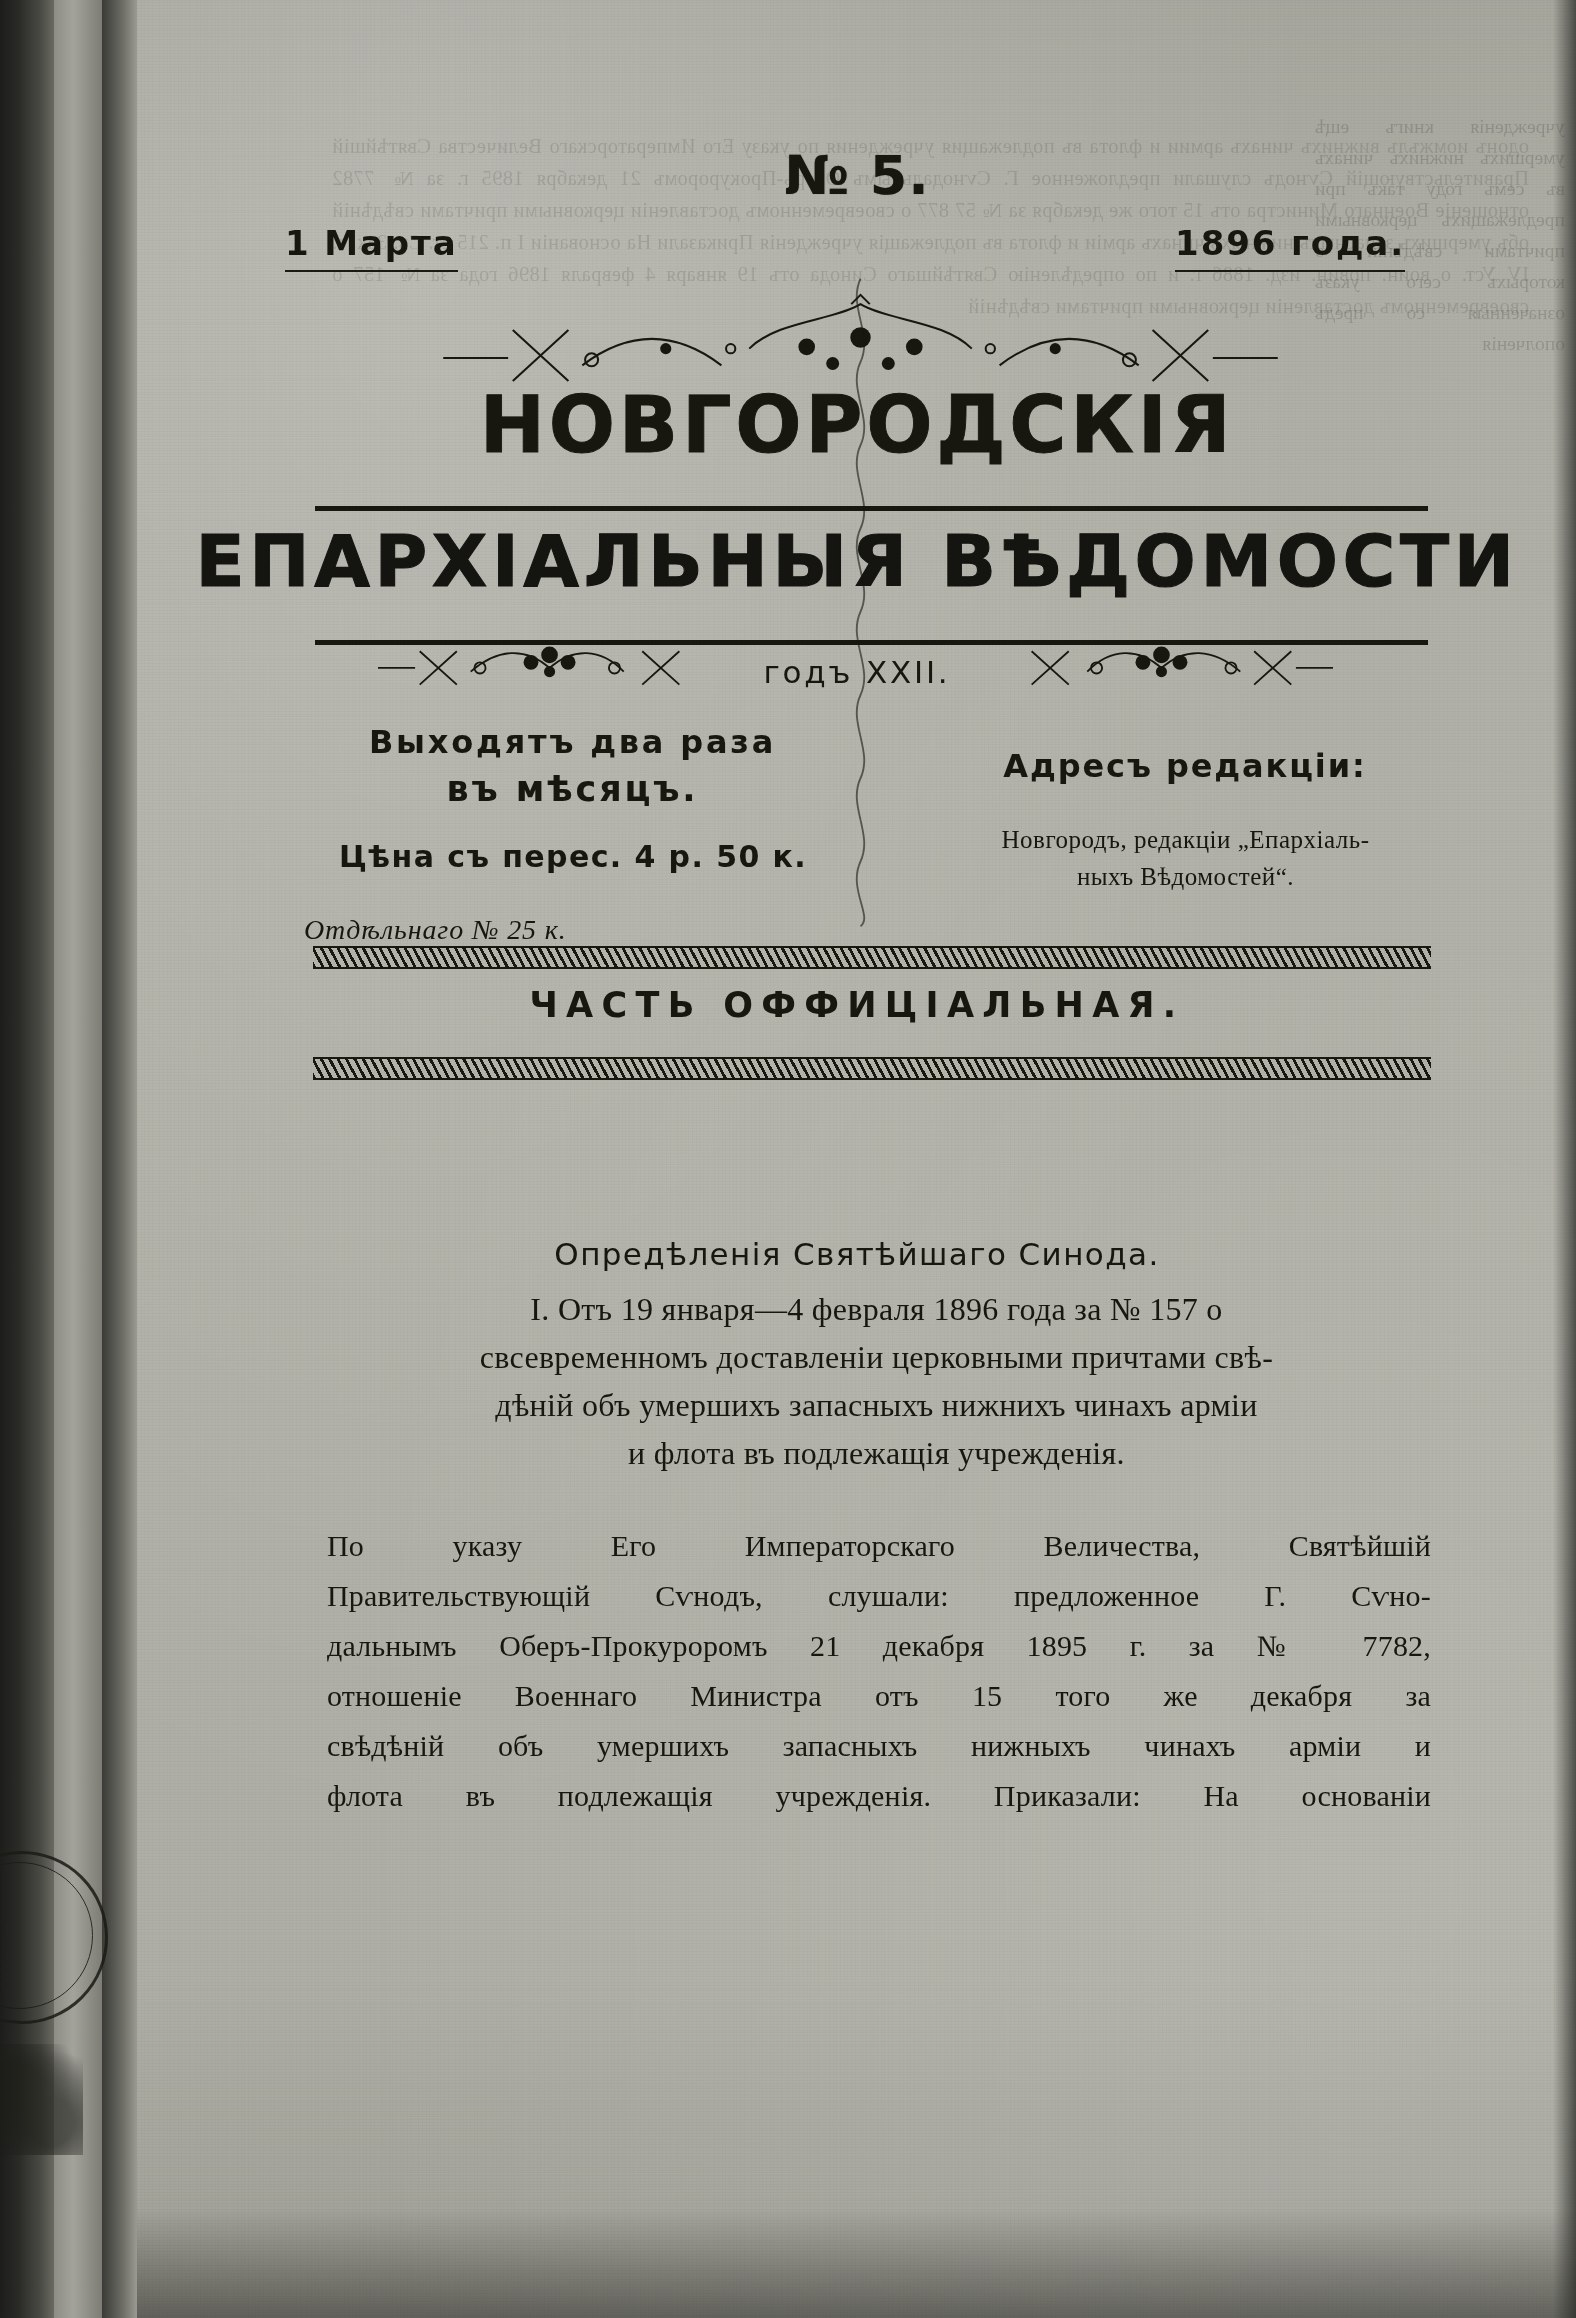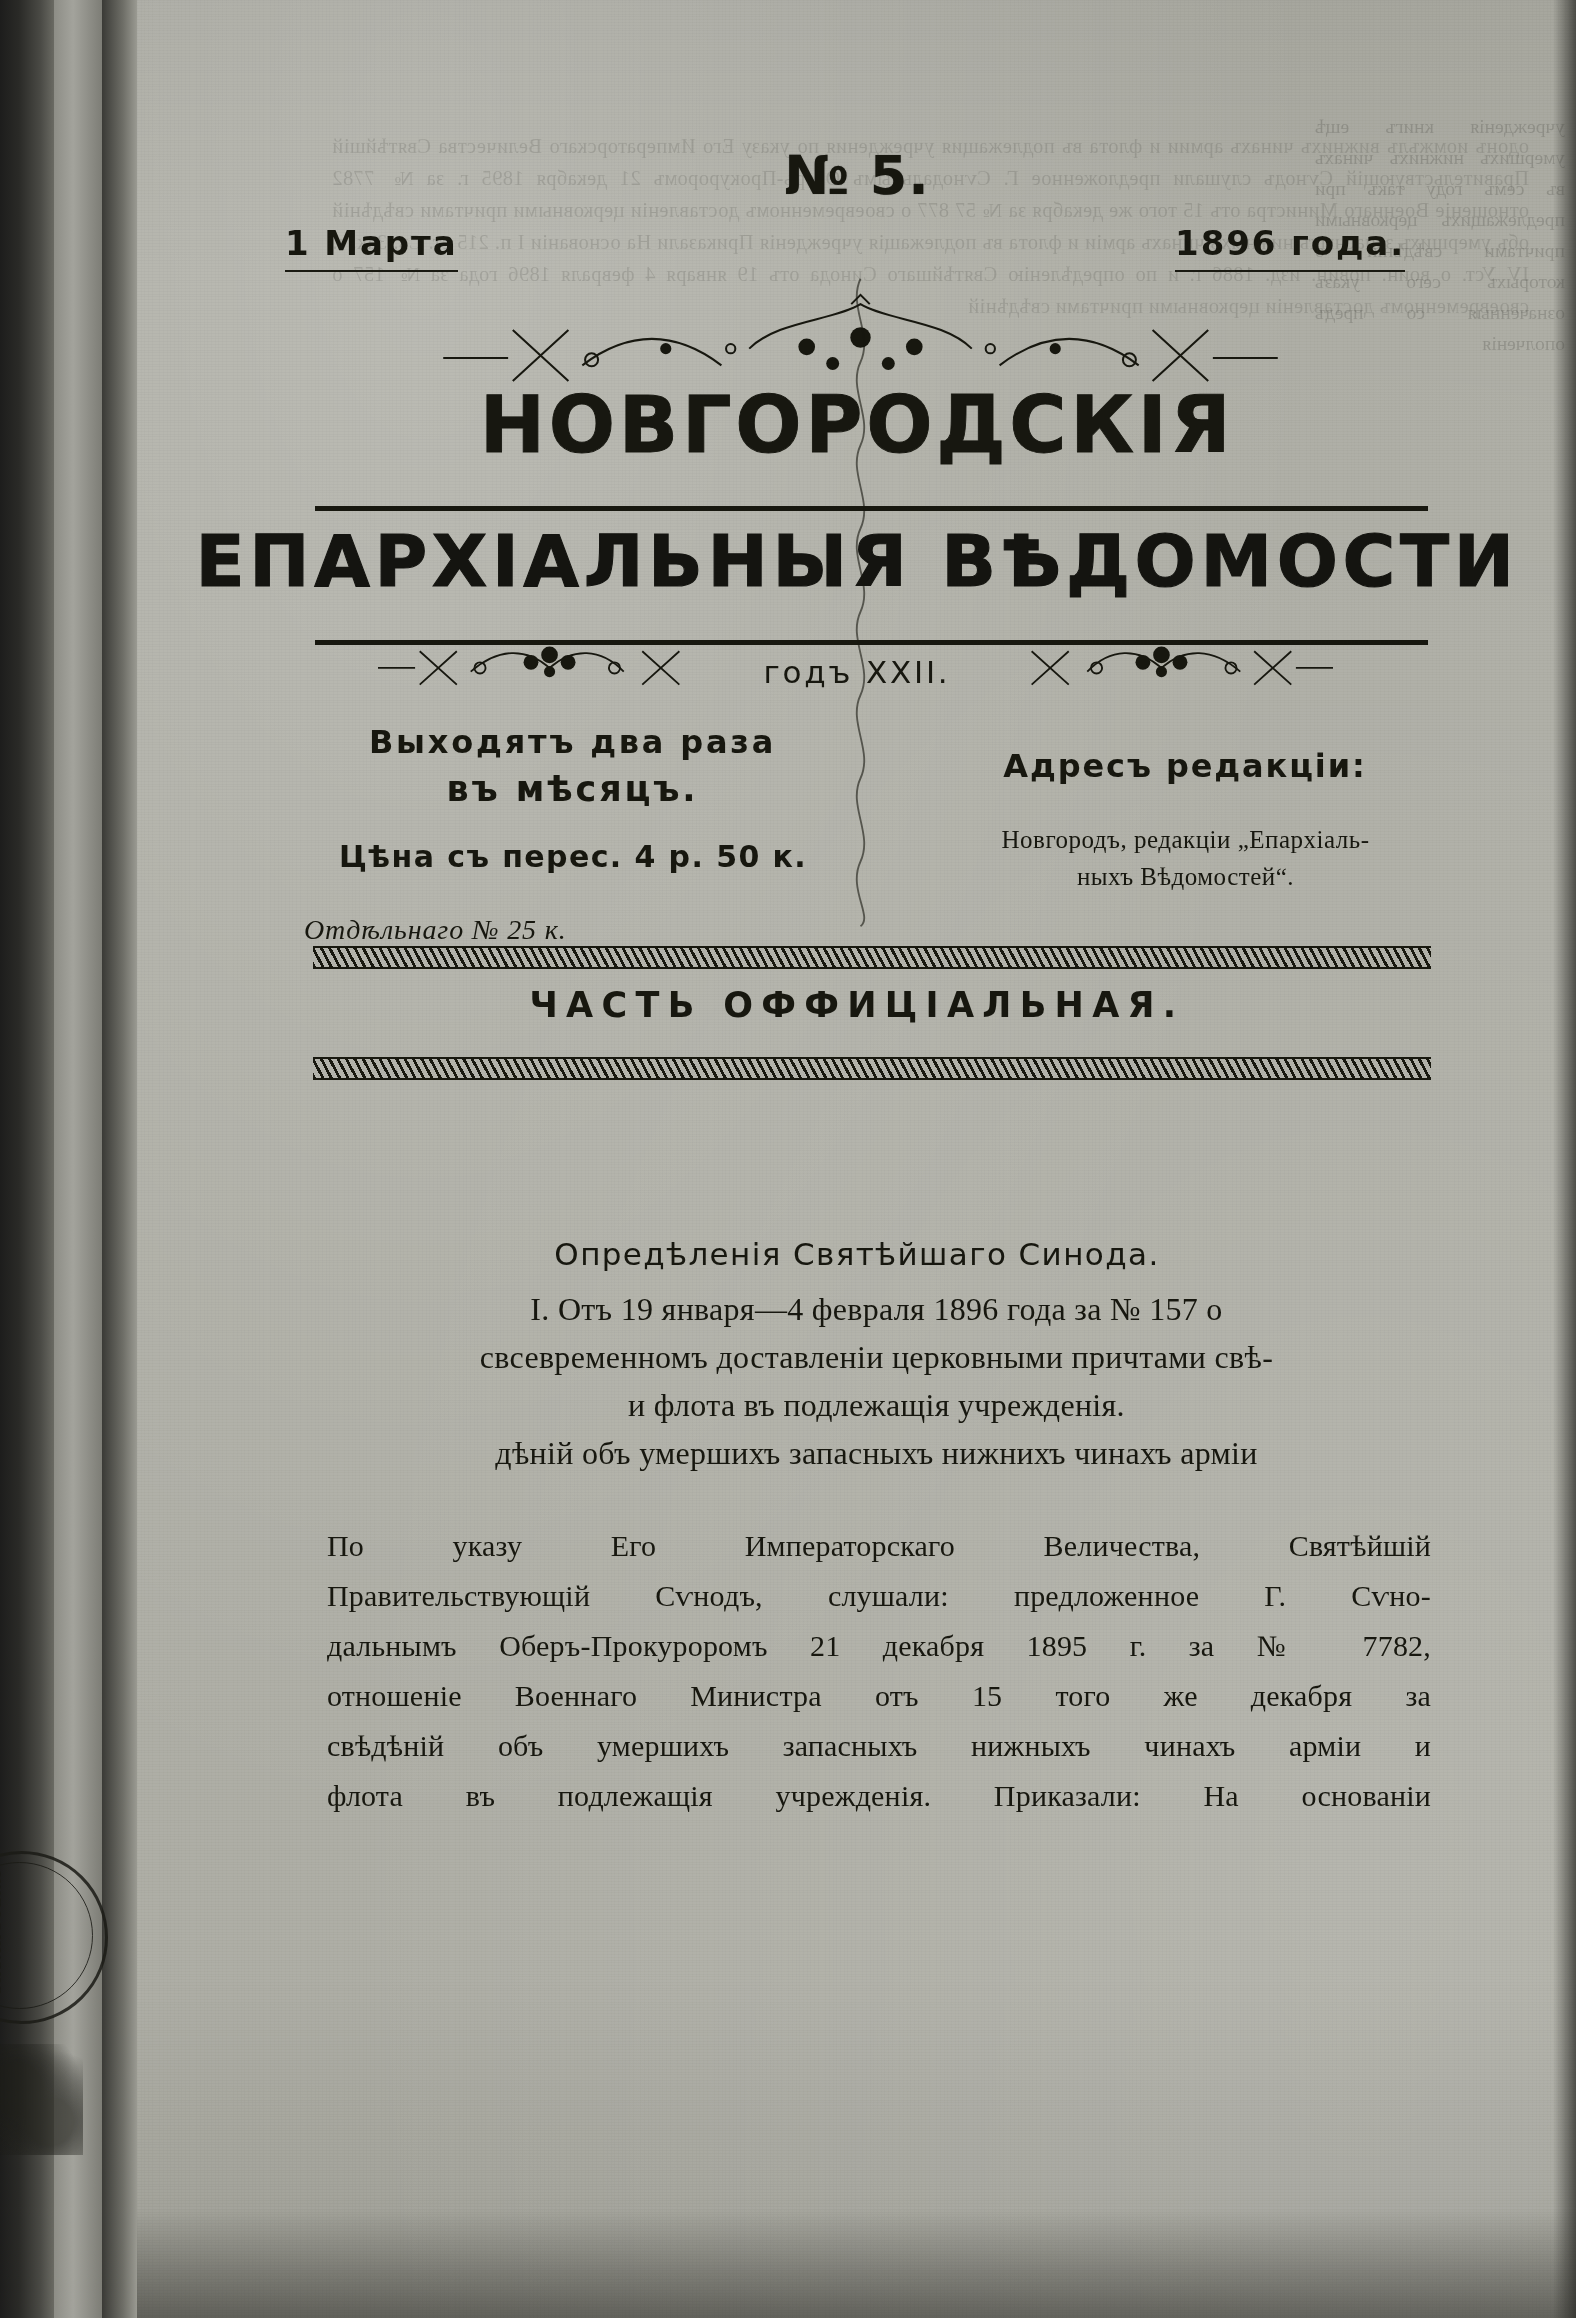--- a/index.html
+++ b/index.html
@@ -535,22 +535,22 @@
 
     <div class="hatch a"></div>
     <div class="section-official">ЧАСТЬ ОФФИЦІАЛЬНАЯ.</div>
     <div class="hatch b"></div>
 
     <div class="subhead">Опредѣленія Святѣйшаго Синода.</div>
 
     <div class="headpara">
       <div>I. Отъ 19 января—4 февраля 1896 года за № 157 о</div>
       <div>свсевременномъ доставленіи церковными причтами свѣ-</div>
+      <div>дѣній объ умершихъ запасныхъ нижнихъ чинахъ арміи</div>
       <div>и флота въ подлежащія учрежденія.</div>
-      <div>дѣній объ умершихъ запасныхъ нижнихъ чинахъ арміи</div>
     </div>
 
     <div class="bodypara">
       <span class="ln just">По указу Его Императорскаго Величества, Святѣйшій</span>
       <span class="ln just">Правительствующій Сѵнодъ, слушали: предложенное Г. Сѵно-</span>
       <span class="ln just">дальнымъ Оберъ-Прокуроромъ 21 декабря 1895 г. за № 7782,</span>
       <span class="ln just">отношеніе Военнаго Министра отъ 15 того же декабря за</span>
       <span class="ln just">свѣдѣній объ умершихъ запасныхъ нижныхъ чинахъ арміи и</span>
       <span class="ln just">флота въ подлежащія учрежденія. Приказали: На основаніи</span>
     </div>

